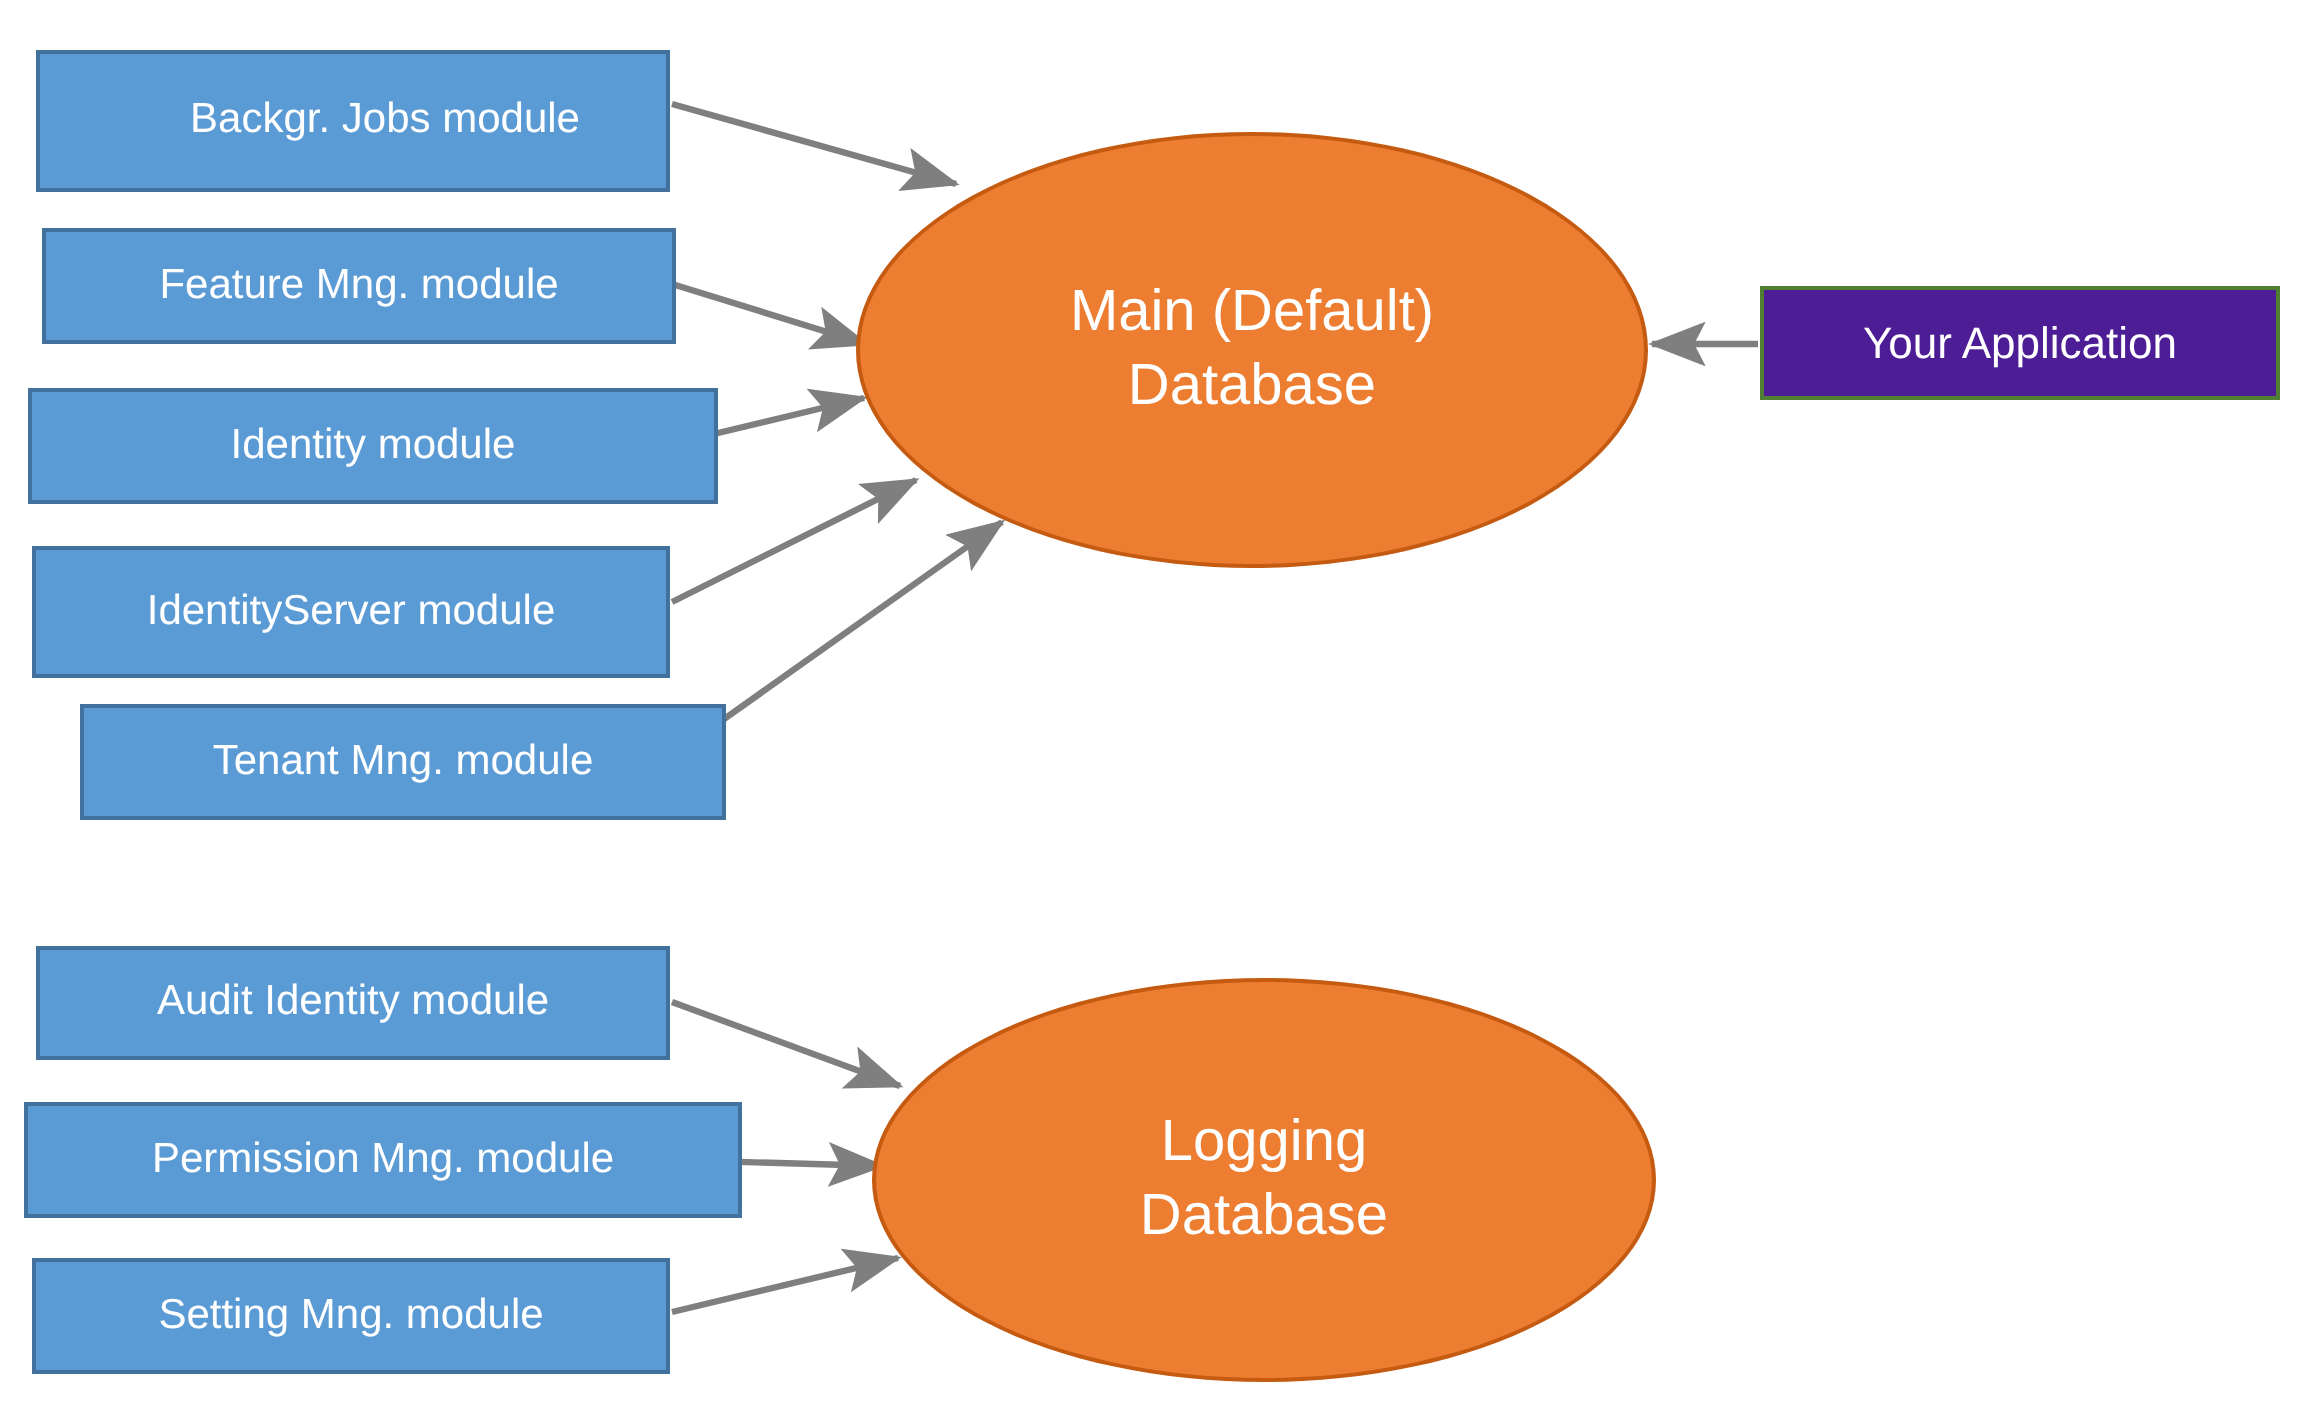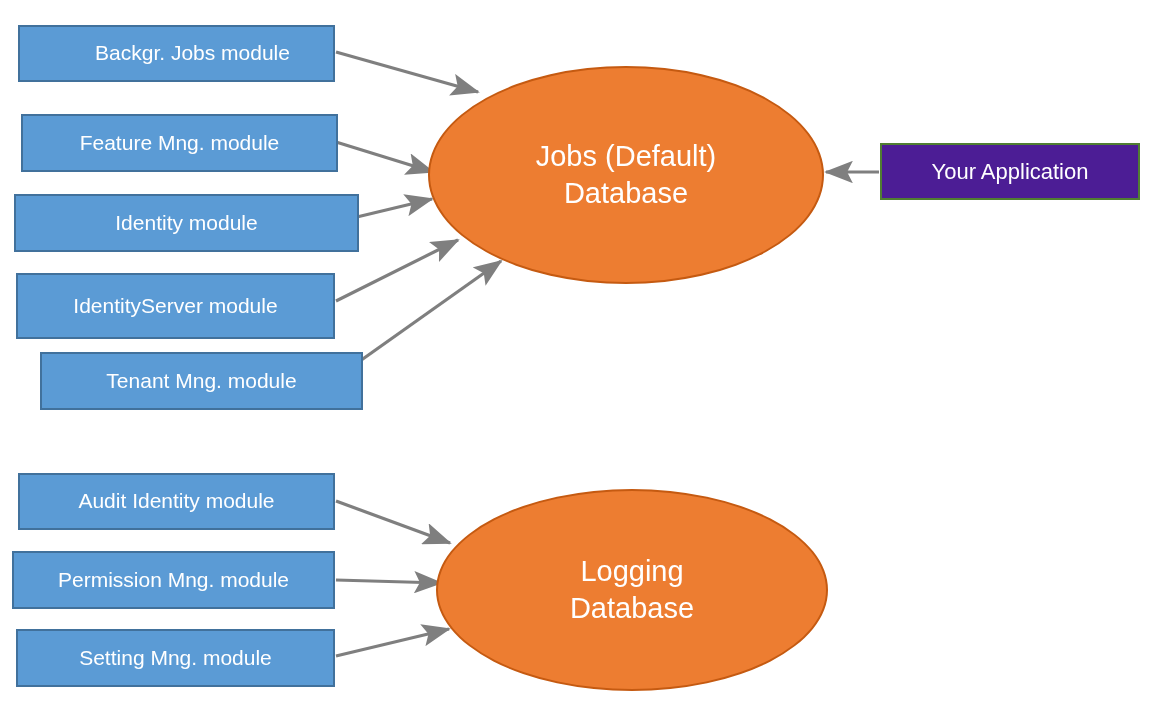--- a/index.html
+++ b/index.html
@@ -83,37 +83,37 @@
       <line x1="336" y1="501" x2="450" y2="543"></line>
       <line x1="336" y1="580" x2="441" y2="583"></line>
       <line x1="336" y1="656" x2="449" y2="629"></line>
 
       <line x1="879" y1="172" x2="826" y2="172"></line>
     </g>
   </svg>
 
   <div class="node db-ellipse" style="left:428px; top:66px; width:396px; height:218px;">
     <span class="lines">
-      <span>Jobs (Default)</span>
+      <span>Main (Default)</span>
       <span>Database</span>
     </span>
   </div>
 
   <div class="node db-ellipse" style="left:436px; top:489px; width:392px; height:202px;">
     <span class="lines">
       <span>Logging</span>
       <span>Database</span>
     </span>
   </div>
 
   <div class="node app-box" style="left:880px; top:143px; width:260px; height:57px;">
     <span>Your Application</span>
   </div>
 
-  <div class="node module-box" style="left:18px; top:25px; width:317px; height:57px;padding-left:32px;">
+  <div class="node module-box" style="left:18px; top:25px; width:317px; height:71px;padding-left:32px;">
     <span>Backgr. Jobs module</span>
   </div>
 
   <div class="node module-box" style="left:21px; top:114px; width:317px; height:58px;">
     <span>Feature Mng. module</span>
   </div>
 
   <div class="node module-box" style="left:14px; top:194px; width:345px; height:58px;">
     <span>Identity module</span>
   </div>
@@ -123,21 +123,21 @@
   </div>
 
   <div class="node module-box" style="left:12px; top:352px; width:323px; height:58px;margin-left:28px;">
     <span>Tenant Mng. module</span>
   </div>
 
   <div class="node module-box" style="left:18px; top:473px; width:317px; height:57px;">
     <span>Audit Identity module</span>
   </div>
 
-  <div class="node module-box" style="left:12px; top:551px; width:323px; height:58px;">
+  <div class="node module-box" style="left:12px; top:551px; width:359px; height:58px;">
     <span>Permission Mng. module</span>
   </div>
 
   <div class="node module-box" style="left:16px; top:629px; width:319px; height:58px;">
     <span>Setting Mng. module</span>
   </div>
 
 </div>
 
 </body></html>

